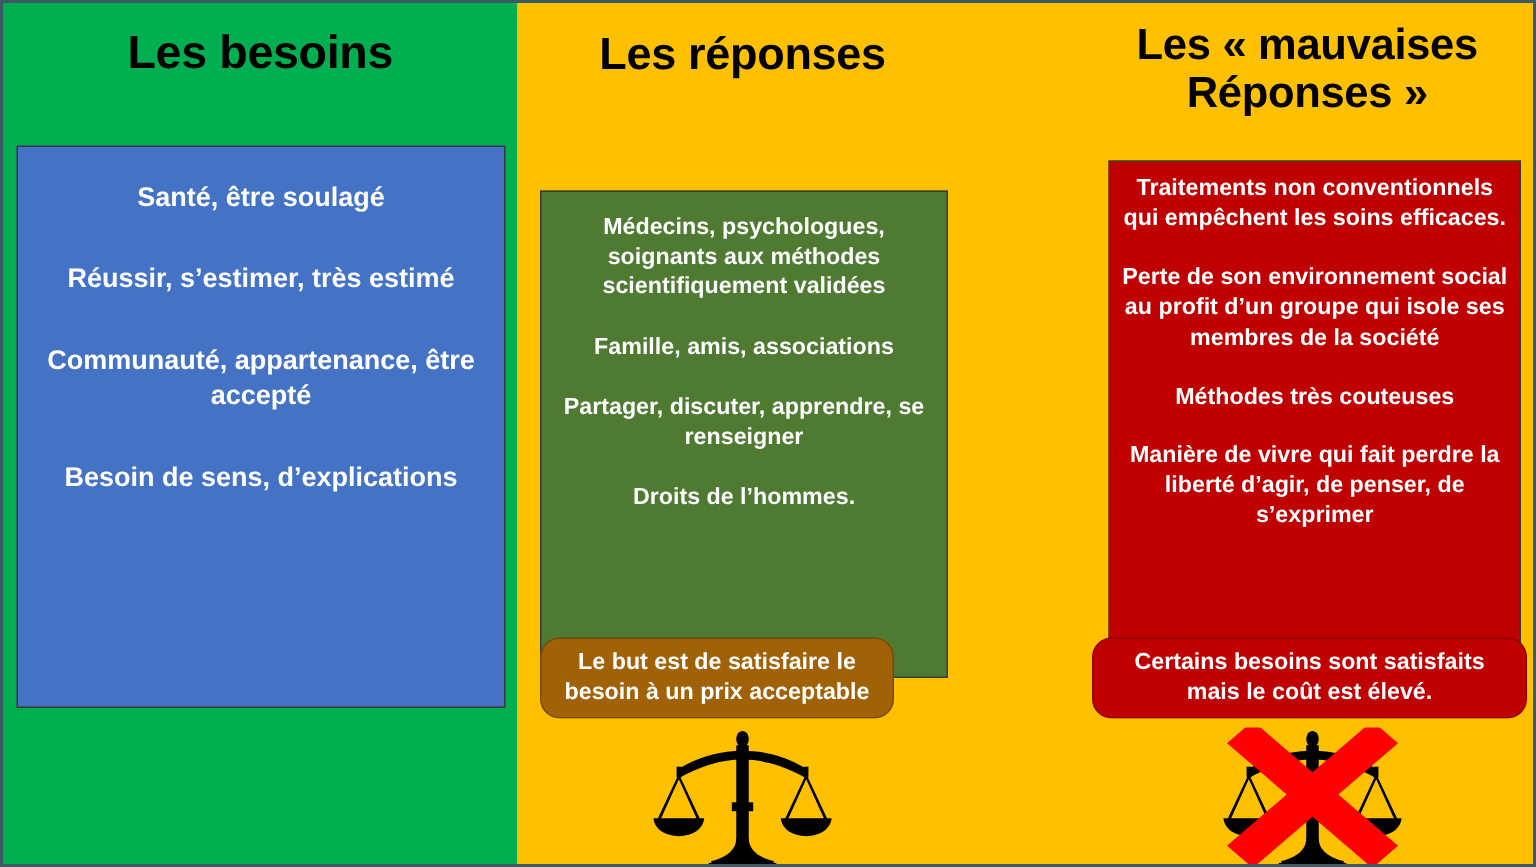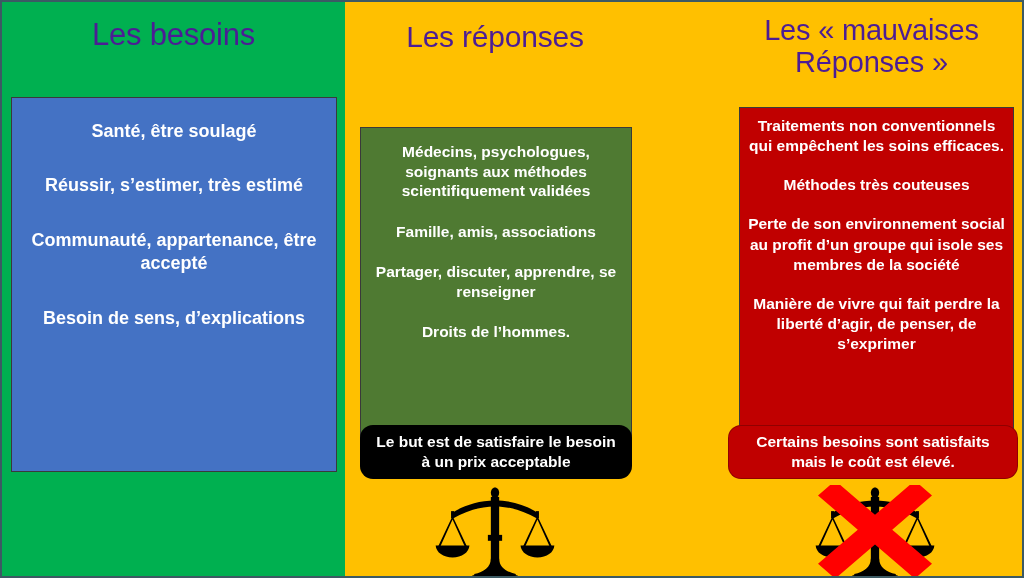--- a/index.html
+++ b/index.html
@@ -33,22 +33,22 @@
   #col-answers {
     left: 343px;
     width: 681px;
     background: #FFC000;
   }
 
   
   .col-header {
     position: absolute;
     text-align: center;
-    color: #4c1d95;
-    font-weight: 400;
+    color: #000000;
+    font-weight: 700;
     line-height: 1.12;
     letter-spacing: -0.2px;
   }
   #header-needs {
     left: 0;
     top: 16px;
     width: 343px;
     font-size: 31px;
   }
   #header-answers {
@@ -128,23 +128,23 @@
     line-height: 1.32;
     display: flex;
     align-items: center;
     justify-content: center;
     padding: 0 10px;
     border: 1px solid rgba(0,0,0,0.25);
   }
   #callout-answers {
     left: 358px;
     top: 423px;
-    width: 272px;
+    width: 236px;
     height: 54px;
-    background: #000000;
+    background: #a16207;
   }
   #callout-bad-answers {
     left: 726px;
     top: 423px;
     width: 290px;
     height: 54px;
     background: #C00000;
   }
 
   
@@ -215,22 +215,22 @@
     </svg>
   </div>
 
   <div class="col-header" id="header-bad-answers">
     <span class="hl">Les « mauvaises</span>
     <span class="hl">Réponses »</span>
   </div>
 
   <div class="box" id="box-bad-answers">
     <div class="line">Traitements non conventionnels qui empêchent les soins efficaces.</div>
+    <div class="line">Perte de son environnement social au profit d’un groupe qui isole ses membres de la société</div>
     <div class="line">Méthodes très couteuses</div>
-    <div class="line">Perte de son environnement social au profit d’un groupe qui isole ses membres de la société</div>
     <div class="line">Manière de vivre qui fait perdre la liberté d’agir, de penser, de s’exprimer</div>
   </div>
 
   <div class="callout" id="callout-bad-answers">Certains besoins sont satisfaits mais le coût est élevé.</div>
 
   <div class="scales-wrap" id="scales-bad">
     <svg viewBox="0 0 200 160" xmlns="http://www.w3.org/2000/svg" aria-hidden="true">
       <g fill="#000000">
         <path d="M100 4 c-4 0 -7 4 -7 9 c0 4 2 7 4 9 l6 0 c2 -2 4 -5 4 -9 c0 -5 -3 -9 -7 -9z"></path>
         <rect x="93" y="20" width="14" height="112"></rect>

